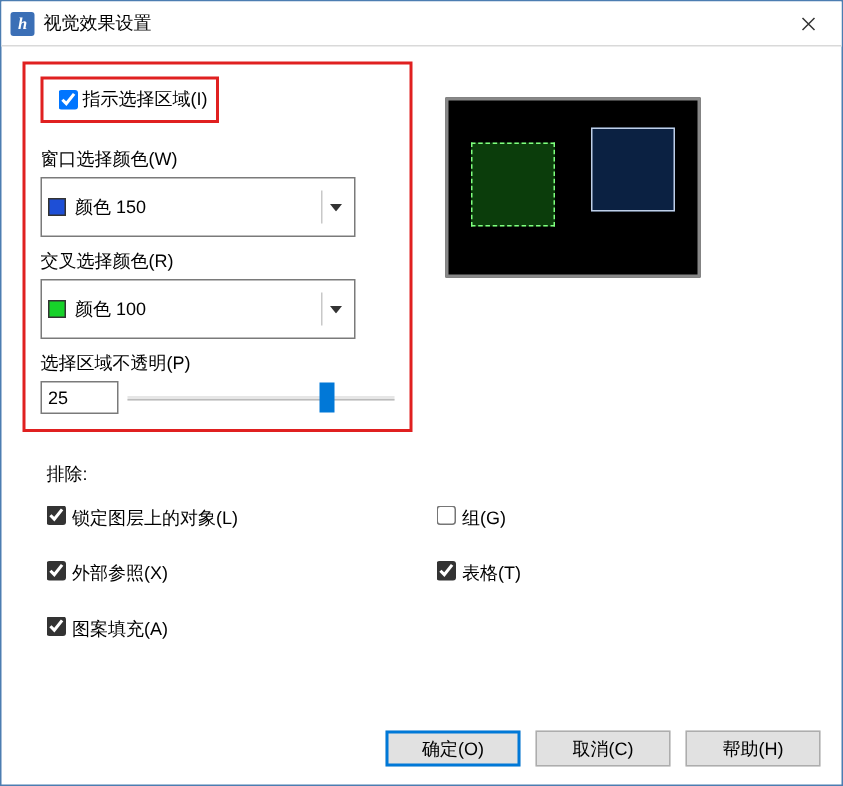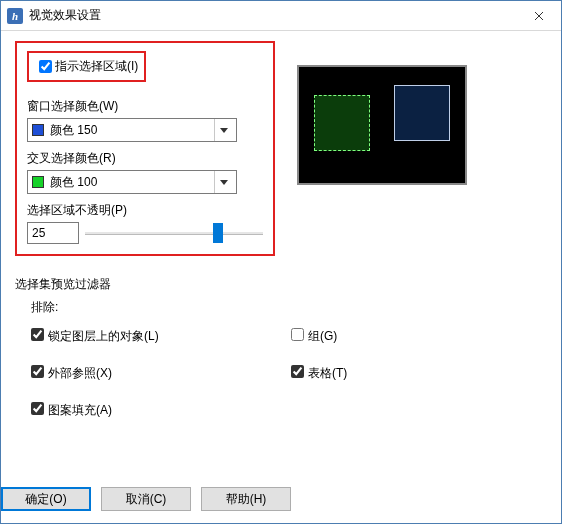--- a/index.html
+++ b/index.html
@@ -67,21 +67,21 @@
   .indicate-red {
     border: 2px solid #e02020;
     display: inline-flex;
     align-items: center;
     padding: 4px 6px;
     margin-bottom: 8px;
   }
   .field-label { margin-top: 8px; margin-bottom: 3px; }
   .combo {
     width: 210px;
-    height: 24px;
+    height: 40px;
     border: 1px solid #7a7a7a;
     background: #fff;
     display: flex;
     align-items: center;
     padding: 0 4px;
     cursor: pointer;
     position: relative;
   }
   .combo .swatch {
     width: 12px; height: 12px;
@@ -159,20 +159,21 @@
   .filter-section .section-title { margin-bottom: 6px; }
   .exclude-label { margin-left: 16px; margin-bottom: 8px; }
   .filter-grid {
     margin-left: 16px;
     display: grid;
     grid-template-columns: 260px 1fr;
     row-gap: 12px;
   }
   .footer {
     display: flex;
+    justify-content: flex-end;
     gap: 10px;
     padding: 8px 14px 12px 0;
   }
   .btn {
     min-width: 90px;
     height: 24px;
     border: 1px solid #adadad;
     background: #e1e1e1;
     font-family: inherit;
     font-size: 12px;
@@ -243,21 +244,20 @@
       </div>
 
       <div class="preview">
         <div class="dashed"></div>
         <div class="solid"></div>
       </div>
 
     </div>
 
     <div class="filter-section">
-      <div class="section-title">选择集预览过滤器</div>
       <div class="exclude-label">排除:</div>
       <div class="filter-grid">
         <label class="chk-row">
           <input type="checkbox" checked="" style="">
           <span>锁定图层上的对象(L)</span>
         </label>
         <label class="chk-row">
           <input type="checkbox" style="">
           <span>组(G)</span>
         </label>

